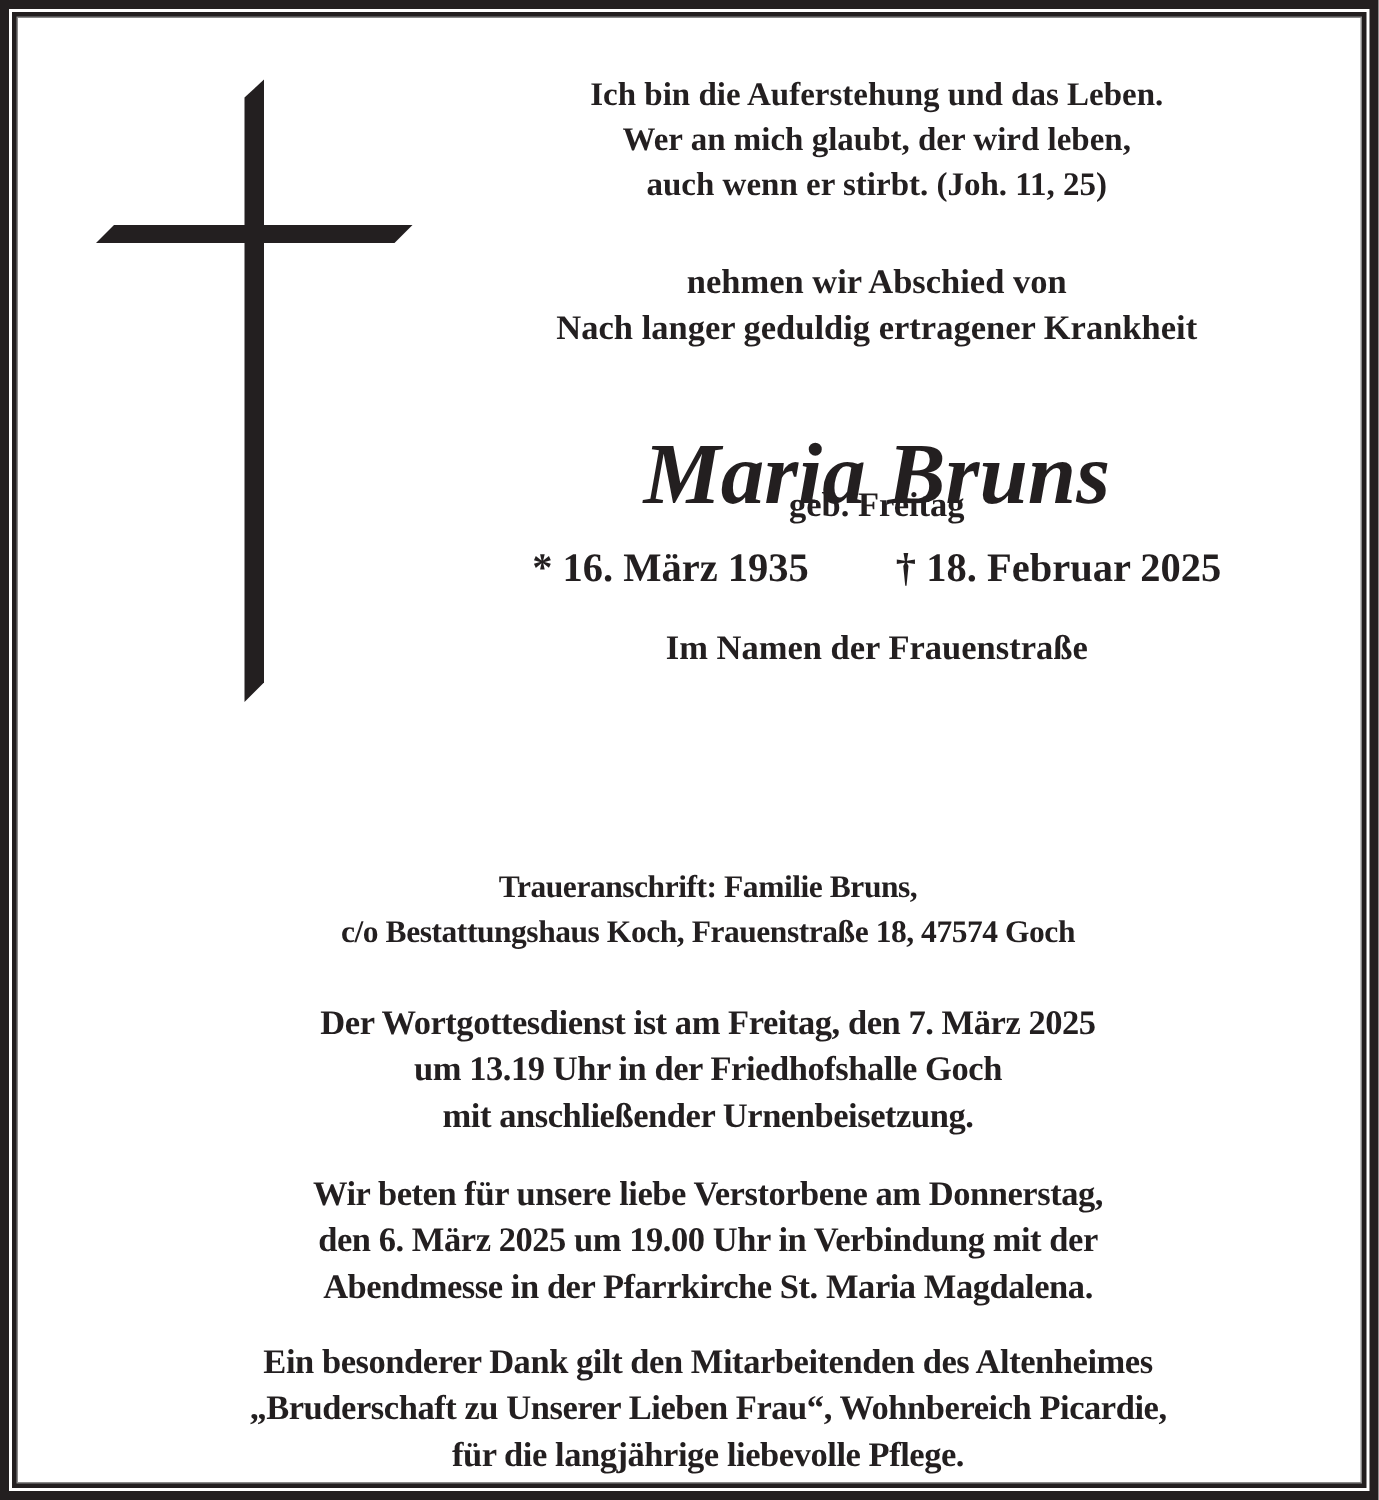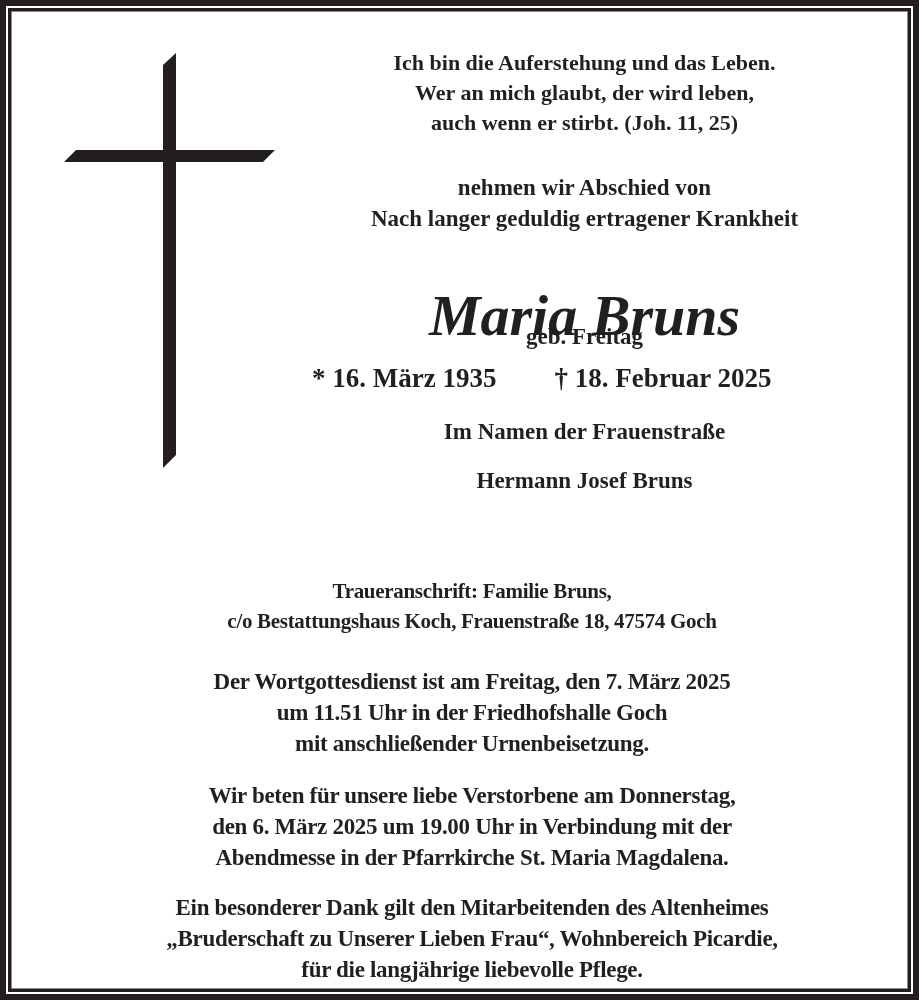--- a/index.html
+++ b/index.html
@@ -39,21 +39,21 @@
   }
   .verse { left: 300px; width: 545px; top: 36px; font-size: 22px; line-height: 30px; }
   .intro { left: 300px; width: 545px; top: 160px; font-size: 23px; line-height: 31px; }
   .name {
     left: 300px; width: 545px; top: 242px;
     font-size: 58px; font-weight: bold; font-style: italic; line-height: 68px; margin-top: 28px;
   }
   .maiden { left: 300px; width: 545px; top: 310px; font-size: 23px; line-height: 30px; }
   .dates {
     left: 300px; width: 545px; top: 348px; font-size: 27px; line-height: 36px;
-    display: flex; justify-content: flex-start; gap: 58px;
+    display: flex; justify-content: center; gap: 58px;
   }
   .onbehalf { left: 300px; width: 545px; top: 405px; font-size: 23px; line-height: 30px; }
   .signer { left: 300px; width: 545px; top: 454px; font-size: 23px; line-height: 30px; font-weight: bold; }
   .address { left: 60px; width: 800px; top: 564px; font-size: 21px; line-height: 30px; letter-spacing: -0.3px; }
   .service { left: 60px; width: 800px; top: 654px; font-size: 23px; line-height: 31px; letter-spacing: -0.3px; }
   .prayer { left: 60px; width: 800px; top: 768px; font-size: 23px; line-height: 31px; letter-spacing: -0.3px; }
   .thanks { left: 40px; width: 840px; top: 880px; font-size: 23px; line-height: 31px; letter-spacing: -0.3px; }
   .line { display: block; }
 </style>
 </head>
@@ -87,30 +87,29 @@
 
   <div class="text maiden">geb. Freitag</div>
 
   <div class="text dates">
     <span>* 16. März 1935</span>
     <span>† 18. Februar 2025</span>
   </div>
 
   <div class="text onbehalf">Im Namen der Frauenstraße</div>
 
-  <div class="text signer">Hermann Josef Bruns</div>
 
   <div class="text address">
     <span class="line">Traueranschrift: Familie Bruns,</span>
     <span class="line">c/o Bestattungshaus Koch, Frauenstraße 18, 47574 Goch</span>
   </div>
 
   <div class="text service">
     <span class="line">Der Wortgottesdienst ist am Freitag, den 7. März 2025</span>
-    <span class="line">um 11.51 Uhr in der Friedhofshalle Goch</span>
+    <span class="line">um 13.19 Uhr in der Friedhofshalle Goch</span>
     <span class="line">mit anschließender Urnenbeisetzung.</span>
   </div>
 
   <div class="text prayer">
     <span class="line">Wir beten für unsere liebe Verstorbene am Donnerstag,</span>
     <span class="line">den 6. März 2025 um 19.00 Uhr in Verbindung mit der</span>
     <span class="line">Abendmesse in der Pfarrkirche St. Maria Magdalena.</span>
   </div>
 
   <div class="text thanks">

